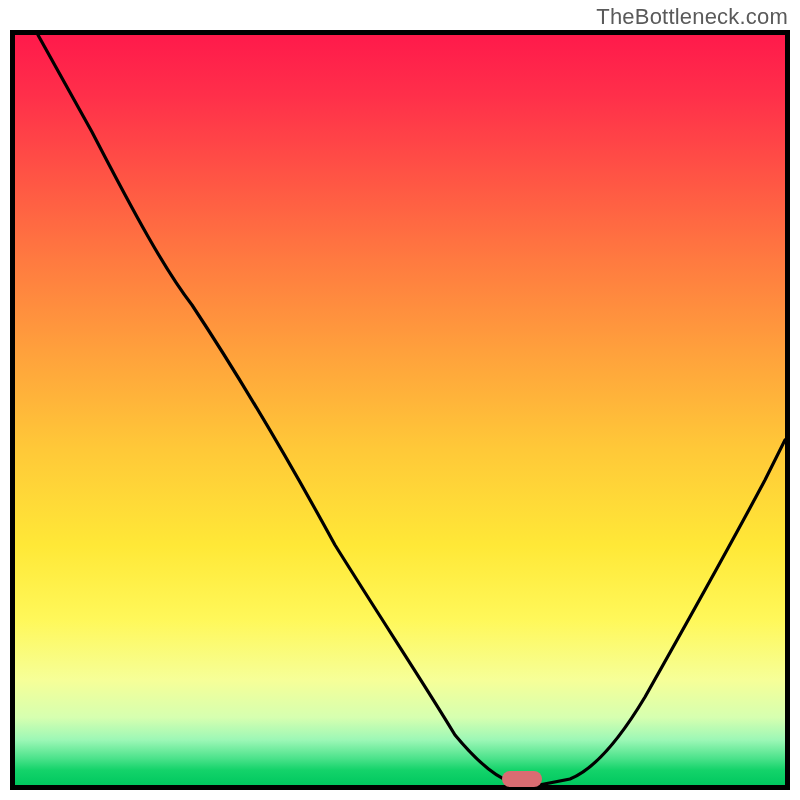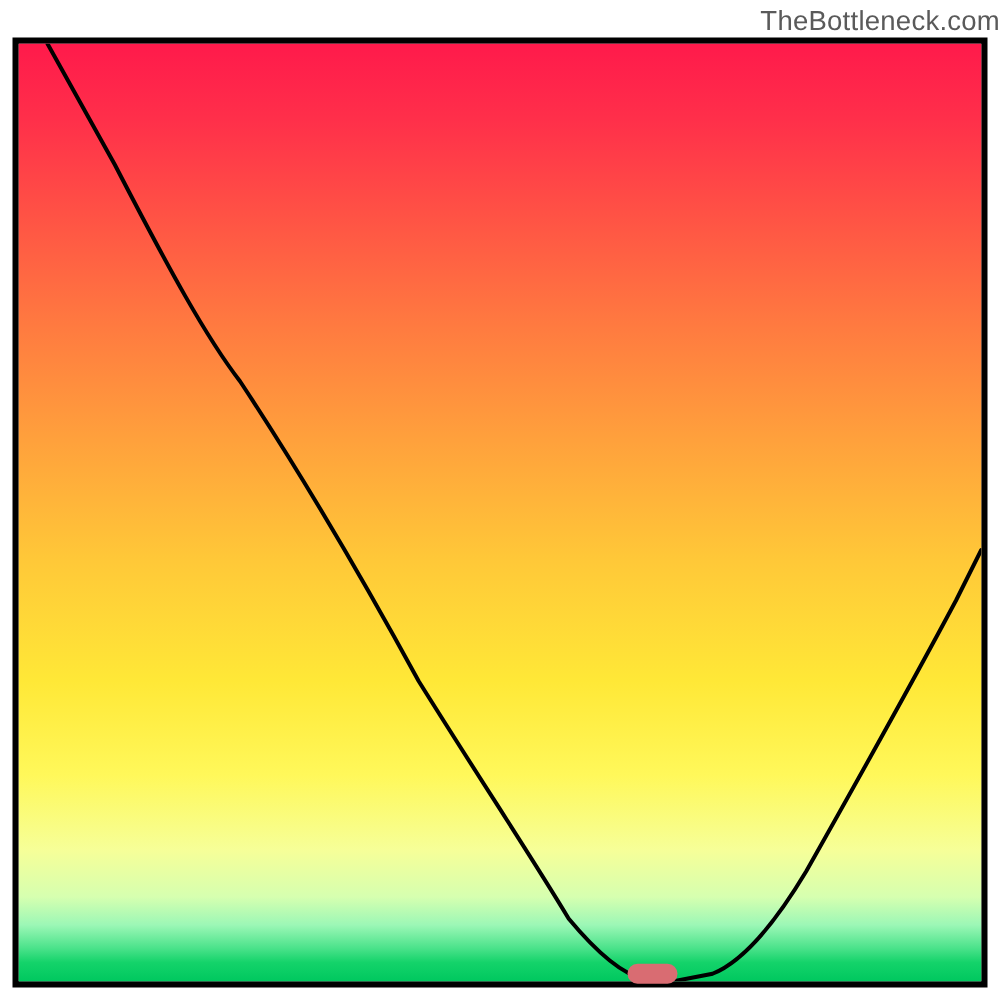--- a/index.html
+++ b/index.html
@@ -7,21 +7,21 @@
     width: 800px;
     height: 800px;
     background: #ffffff;
     position: relative;
     overflow: hidden;
     font-family: Arial, Helvetica, sans-serif;
   }
   .watermark {
     position: absolute;
     top: 4px;
-    right: 0;
+    right: 12px;
     font-size: 22px;
     color: #5a5a5a;
     font-weight: 400;
     letter-spacing: 0.2px;
   }
   .chart-frame {
     position: absolute;
     left: 10px;
     top: 30px;
     width: 780px;

